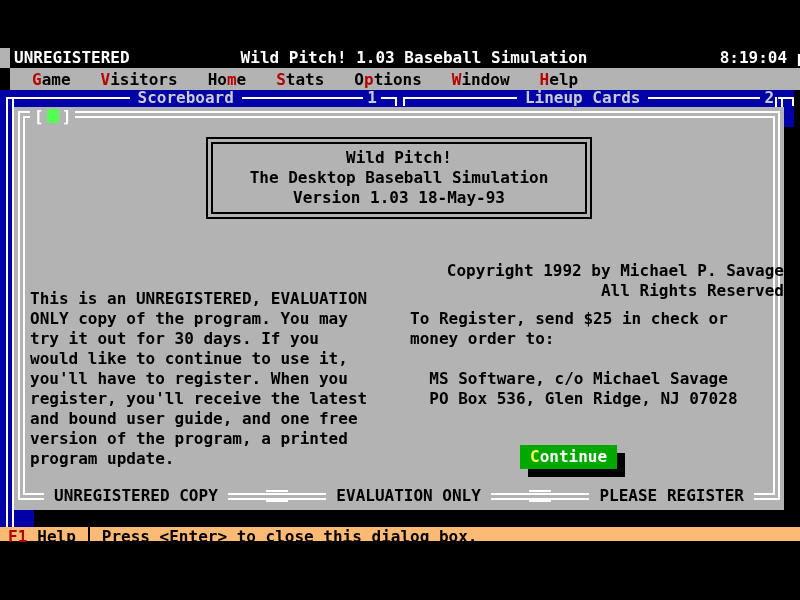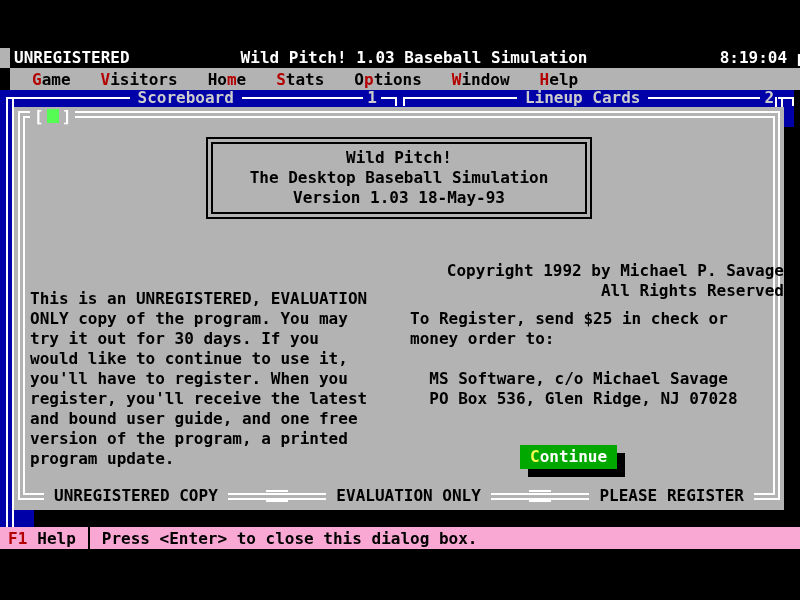--- a/index.html
+++ b/index.html
@@ -68,22 +68,22 @@
   .continue-btn{left:506px;top:338px;height:24px;line-height:24px;background:#00A800;
     color:#fff;padding:0 10px;box-shadow:8px 8px 0 0 #000;cursor:pointer;white-space:pre;}
   .btn-hot{color:#F8FC50;}
 
   .dlg-footer{left:30px;right:30px;bottom:4px;height:20px;
     display:flex;align-items:center;justify-content:space-between;}
   .fphrase{background:#B3B3B3;padding:0 10px;line-height:20px;white-space:pre;}
   .fsep{width:22px;height:8px;border-top:2px solid #fff;border-bottom:2px solid #fff;box-sizing:content-box;}
 
   
-  .statusbar{left:0;top:527px;width:800px;height:22px;background:#f9a8d4;
-    display:flex;align-items:center;}
+  .statusbar{left:0;top:527px;width:800px;height:14px;background:#fdba74;
+    display:flex;}
   .f1key{color:#B40000;margin-left:8px;cursor:pointer;}
   .f1label{margin-left:10px;}
   .sbsep{width:2px;height:22px;background:#000;margin:0 12px;}
 </style>
 </head>
 <body>
 
 <div class="abs titlebar">
   <div class="abs tb-corner"></div>
   <div class="abs tb-left">UNREGISTERED</div>

